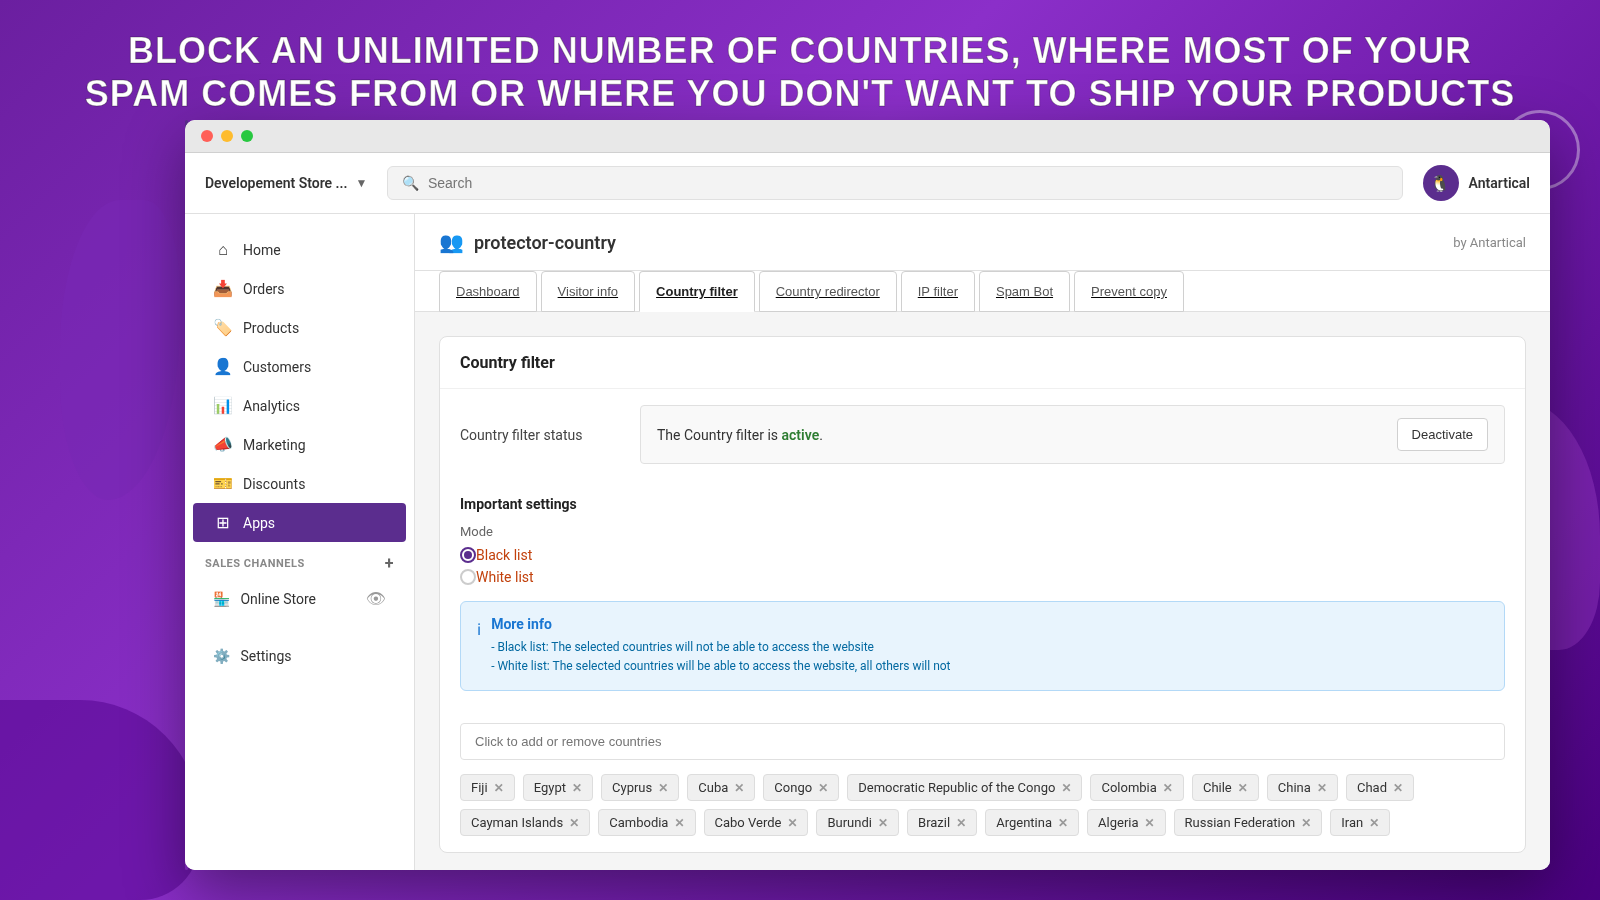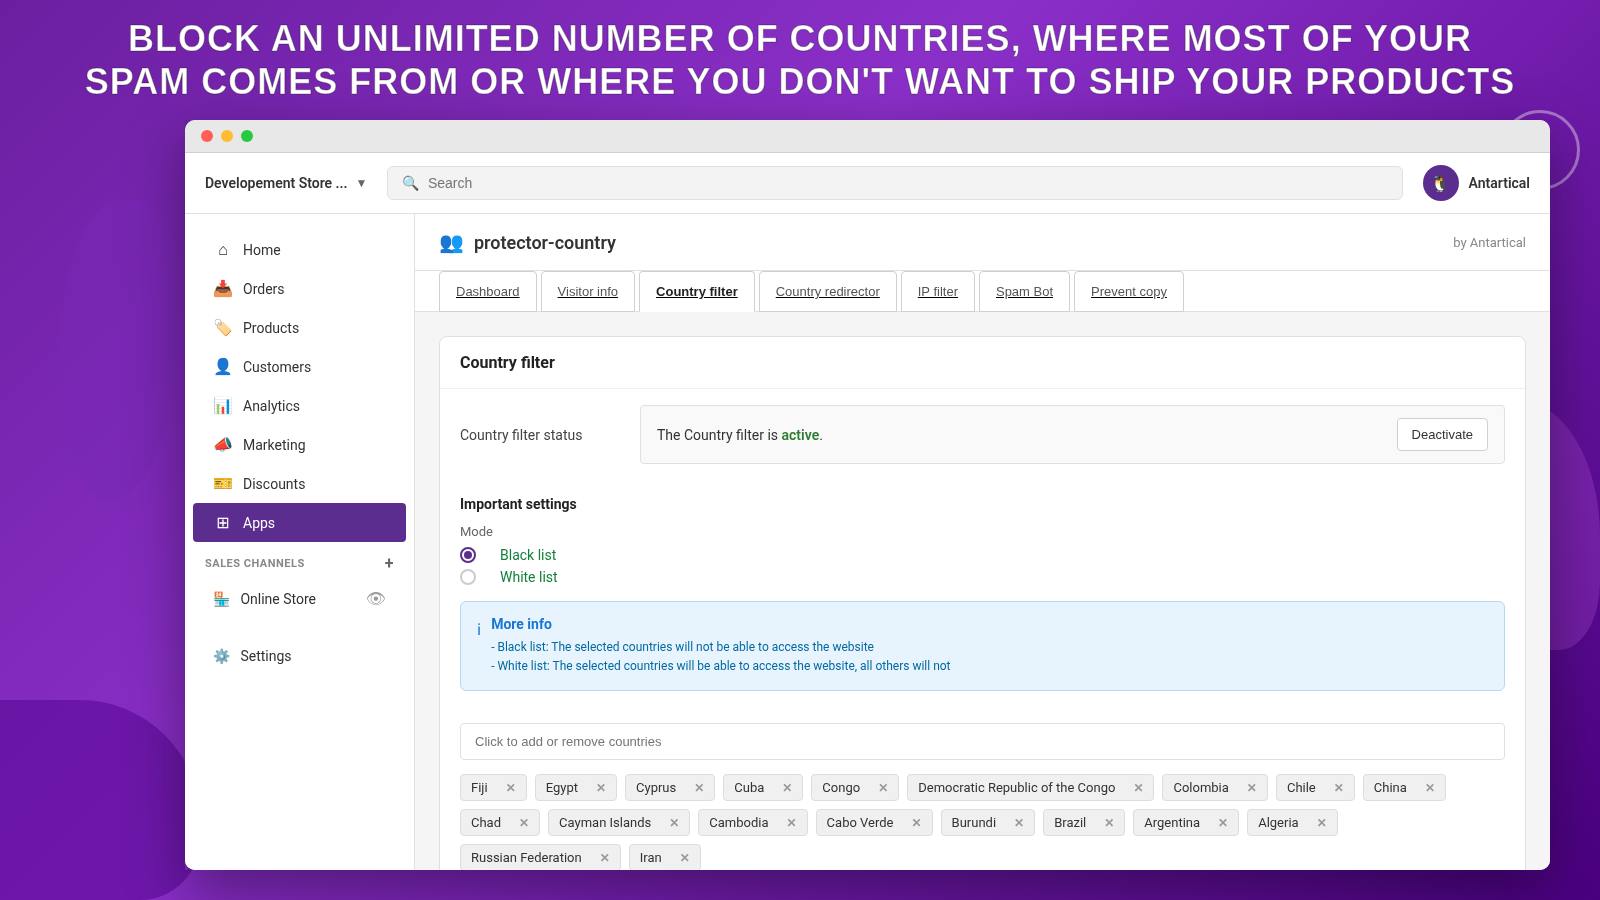--- a/index.html
+++ b/index.html
@@ -8,21 +8,21 @@
       background: linear-gradient(135deg, #6b1fa0 0%, #8b2fc9 40%, #4a0080 100%);
       width: 1600px;
       height: 900px;
       overflow: hidden;
       position: relative;
     }
 
     
     .banner {
       position: absolute;
-      top: 0; left: 0; right: 0;
+      top: 12px; left: 0; right: 0;
       height: 120px;
       display: flex;
       align-items: center;
       justify-content: center;
       z-index: 10;
       padding: 7px 80px;
     }
     .banner-text {
       font-family: Impact, 'Arial Black', sans-serif;
       font-size: 36px;
@@ -342,23 +342,23 @@
       font-size: 14px;
       font-weight: 700;
       color: #222;
       margin-bottom: 12px;
     }
     .mode-label { font-size: 13px; color: #666; margin-bottom: 8px; }
     .radio-group { display: flex; flex-direction: column; gap: 6px; margin-bottom: 16px; }
     .radio-item {
       display: flex;
       align-items: center;
-      gap: 24px;
-      font-size: 14px;
-      color: #15803d;
+      gap: 0;
+      font-size: 14px;
+      color: #c2410c;
       cursor: pointer;
     }
     .radio-btn {
       width: 16px; height: 16px;
       border-radius: 50%;
       border: 2px solid #ccc;
       display: flex;
       align-items: center;
       justify-content: center;
     }
@@ -427,21 +427,21 @@
       outline: none;
     }
     .country-tags {
       display: flex;
       flex-wrap: wrap;
       gap: 8px;
     }
     .country-tag {
       display: flex;
       align-items: center;
-      gap: 18px;
+      gap: 6px;
       background: #f0f0f0;
       border: 1px solid #ddd;
       border-radius: 4px;
       padding: 5px 10px;
       font-size: 13px;
       color: #333;
     }
     .tag-remove {
       color: #999;
       cursor: pointer;

